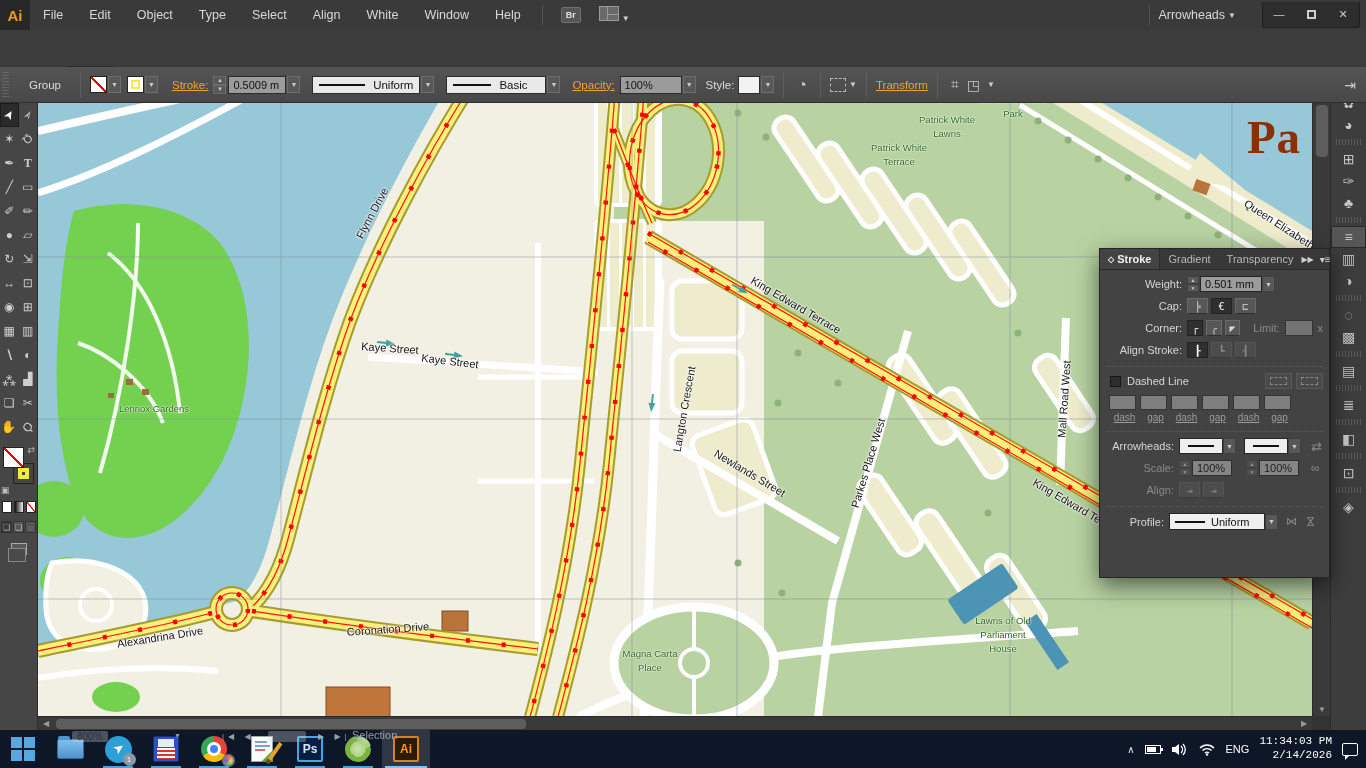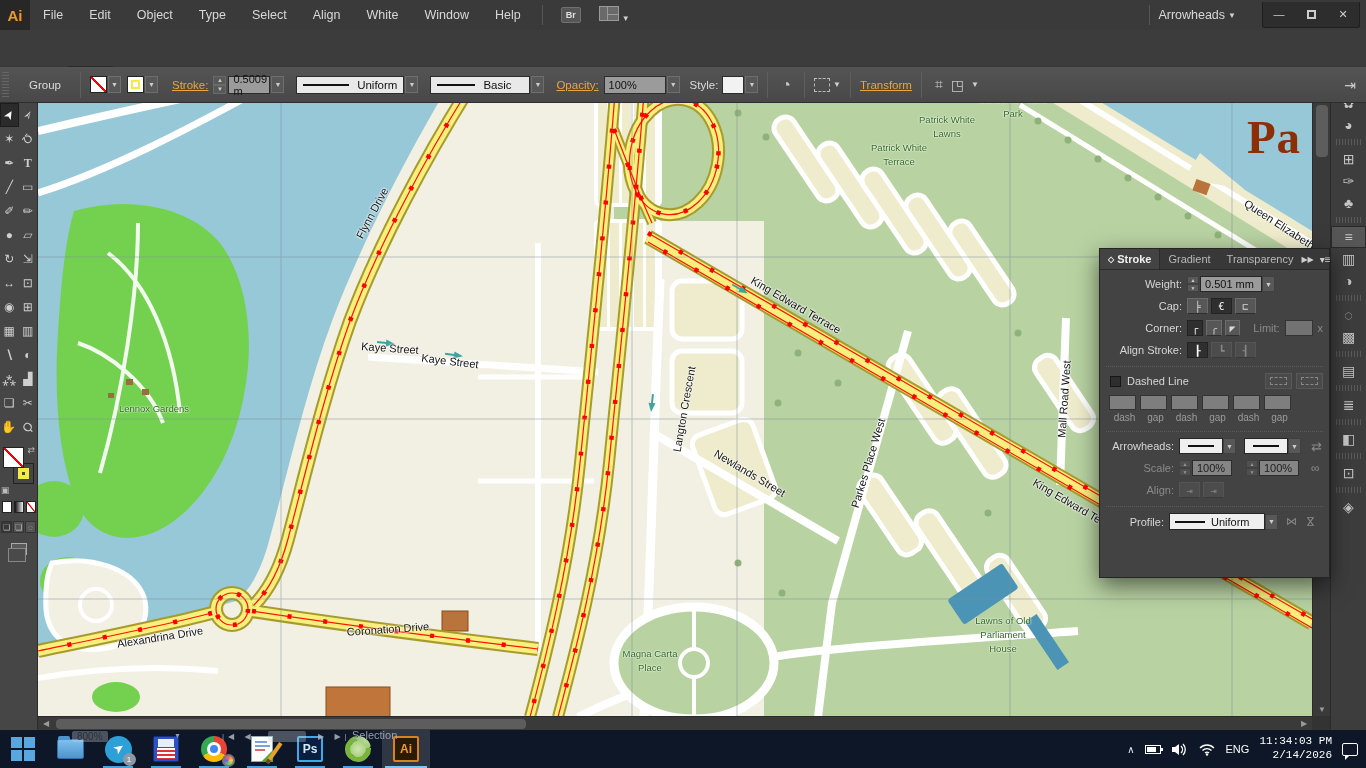--- a/index.html
+++ b/index.html
@@ -108,21 +108,21 @@
   .spdd { width:13px; height:16px; background:#585858; border:1px solid #404040; color:#ccc; font-size:7px; display:flex; align-items:center; justify-content:center; }
   .tbtn { width:21px; height:16px; background:#575757; border:1px solid #6b6b6b; border-bottom-color:#2e2e2e; color:#d8d8d8; font-size:10px; display:flex; align-items:center; justify-content:center; margin-right:3px; font-family:"DejaVu Sans Mono", monospace; }
   .tbtn.pressed { background:#2f2f2f; border-color:#232323; color:#fff; }
   .tbtn.off { opacity:.45; }
   .sp-div { border-top:1px dotted #5c5c5c; margin:8px 6px 0 6px; }
   .chk { width:11px; height:11px; background:#2e2e2e; border:1px solid #171717; margin:0 6px 0 10px; }
   .dashpre { width:27px; height:16px; background:#4c4c4c; border:1px solid #5e5e5e; display:flex; align-items:center; justify-content:center; margin-left:4px; opacity:.8; }
   .dashpre i { width:17px; height:8px; border:1px dashed #9a9a9a; }
   .dashfld { width:27px; height:15px; background:#7e7e7e; border:1px solid #333; margin-right:4px; }
   .dashlabs { display:flex; margin:2px 0 0 9px; color:#9b9b9b; font-size:10px; }
-  .dashlabs span { width:31px; text-align:center; }
+  .dashlabs span { width:31px; text-align:center;text-decoration:underline; }
   .arrowdd { display:flex; align-items:center; margin-right:8px; }
   .arrow-fld { width:44px; height:16px; background:#efefef; border:1px solid #262626; display:flex; align-items:center; justify-content:center; }
   .arrow-fld i { width:26px; height:2px; background:#111; }
   .profile-fld { width:96px; height:17px; background:#efefef; border:1px solid #262626; display:flex; align-items:center; color:#111; padding:0 5px; gap:6px; }
   .profile-fld i { width:30px; height:2px; background:#111; flex:none; }
   .rot90 { transform:rotate(90deg); display:inline-block; }
 
   
   .taskbar { left:0; top:730px; width:1366px; height:38px; background:rgba(11,21,38,.94); z-index:50; display:flex; align-items:center; }
   .tb-slot { width:48px; height:38px; display:flex; align-items:center; justify-content:center; position:relative; }
@@ -205,21 +205,21 @@
       <span class="stroke-sw">
         <i></i>
       </span>
       <span class="ddbtn">▼</span>
     </span>
   <span class="olink" style="margin:0 5px 0 8px">Stroke:</span>
   <span class="stepper">
       <span>▲</span>
       <span>▼</span>
     </span>
-  <span class="fld" style="width:42px">0.5009 m</span>
+  <span class="fld" style="width:58px">0.5009 m</span>
   <span class="ddbtn">▼</span>
   <span class="combo" style="margin-left:12px;width:108px">
       <span class="comboline"></span>
       <span>Uniform</span>
     </span>
   <span class="ddbtn">▼</span>
   <span class="combo" style="margin-left:12px;width:100px">
       <span class="comboline" style="width:38px"></span>
       <span>Basic</span>
     </span>

